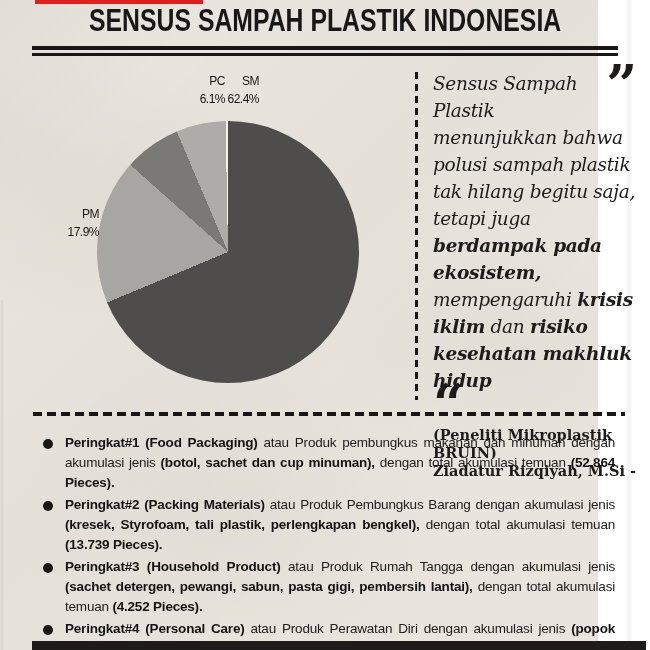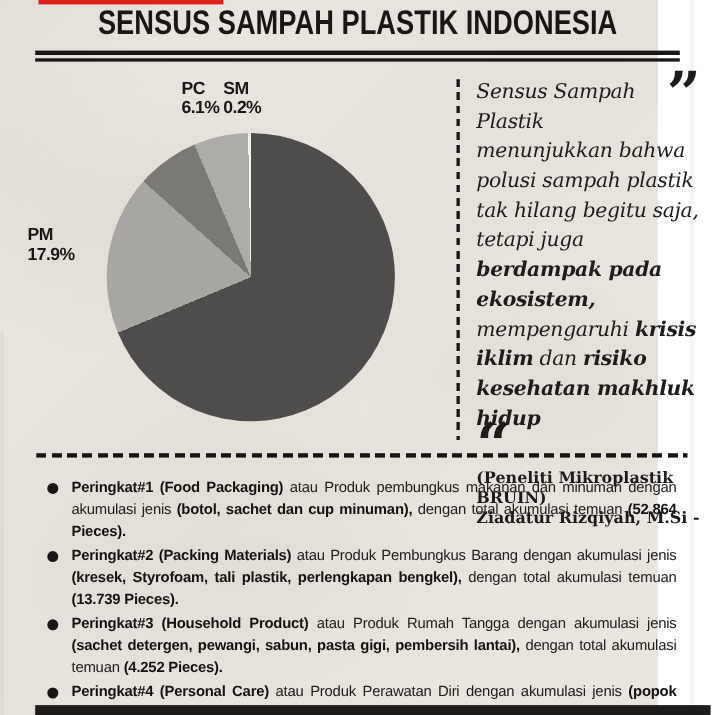--- a/index.html
+++ b/index.html
@@ -21,22 +21,22 @@
   .title-wrap{position:absolute;left:0;top:3px;width:650px;text-align:center;}
   .title{display:inline-block;font-weight:bold;font-size:31px;letter-spacing:0px;color:#181715;
     transform:scaleX(0.8);transform-origin:50% 50%;white-space:nowrap;font-stretch:condensed;}
 
   .double-rule{position:absolute;left:32px;top:46px;width:586px;}
   .double-rule .r1{height:4px;background:#181715;}
   .double-rule .r2{height:3px;background:#181715;margin-top:3px;}
 
   
   .pie{position:absolute;left:97px;top:121px;width:262px;height:262px;border-radius:50%;}
-  .pie-label{position:absolute;text-align:left;font-weight:bold;color:#181715;
-    font-size:16px;line-height:18px;letter-spacing:-0.5px;font-stretch:condensed;}
+  .pie-label{position:absolute;text-align:right;font-weight:normal;color:#181715;
+    font-size:12px;line-height:18px;letter-spacing:-0.5px;font-stretch:condensed;}
   .pl-pc{left:165px;top:72px;width:60px;}
   .pl-sm{left:203px;top:72px;width:56px;}
   .pl-hp{left:103px;top:98px;width:60px;}
   .pl-pm{left:25px;top:205px;width:74px;}
   .pl-fp{left:344px;top:330px;width:62px;}
 
   
   .vdash{position:absolute;left:415px;top:72px;width:3px;height:328px;
     background:repeating-linear-gradient(to bottom,#161616 0 7px,transparent 7px 12px);}
 
@@ -86,21 +86,21 @@
   </div>
 
   <div class="pie" id="pie" style="background: conic-gradient(rgb(78, 77, 75) 0deg, rgb(78, 77, 75) 247.32deg, rgb(168, 166, 162) 247.32deg, rgb(168, 166, 162) 311.76deg, rgb(123, 121, 118) 311.76deg, rgb(123, 121, 118) 336.96deg, rgb(174, 172, 168) 336.96deg, rgb(174, 172, 168) 358.92deg, rgb(244, 242, 238) 358.92deg, rgb(244, 242, 238) 359.64deg);"></div>
 
   <div class="pie-label pl-pc">
     <div>PC</div>
     <div>6.1%</div>
   </div>
   <div class="pie-label pl-sm">
     <div>SM</div>
-    <div>0.2%</div>
+    <div>62.4%</div>
   </div>
   <div class="pie-label pl-pm">
     <div>PM</div>
     <div>17.9%</div>
   </div>
 
   <div class="vdash"></div>
 
   <div class="quote-block">
     <div class="quote-text">

